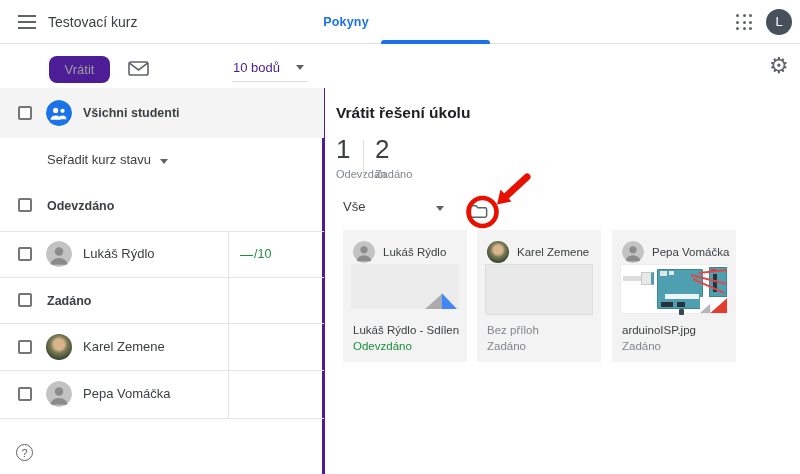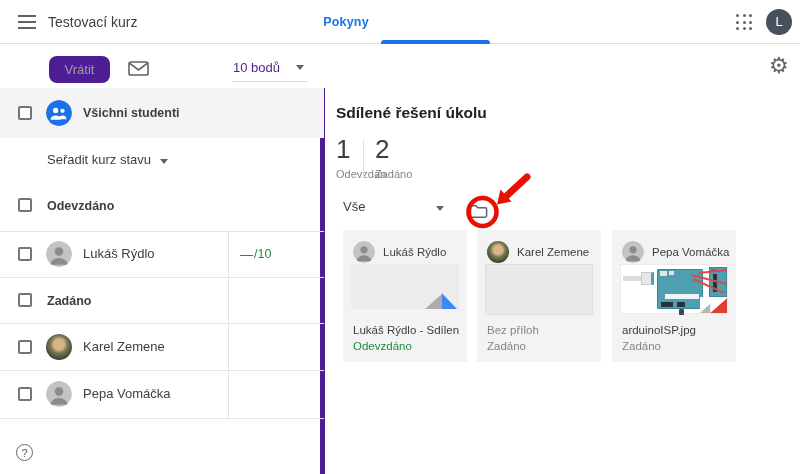--- a/index.html
+++ b/index.html
@@ -26,21 +26,21 @@
   
   .btn-return { position:absolute; left:49px; top:56px; width:61px; height:27px; background:#4c1d95; border:none; border-radius:8px; color:#9e9e9e; font-size:13px; font-family:inherit; cursor:default; }
   .envelope { position:absolute; left:128px; top:61px; width:21px; height:15px; cursor:pointer; }
   .points { position:absolute; left:233px; top:60px; font-size:13px; color:#4c1d95; cursor:pointer; }
   .caret { width:0; height:0; border-left:4.5px solid transparent; border-right:4.5px solid transparent; border-top:5px solid #5f6368; }
   .points-caret { position:absolute; left:296px; top:65px; }
   .points-underline { position:absolute; left:232px; top:81px; width:76px; height:1px; background:#dadce0; }
   .gear { position:absolute; left:769px; top:55px; font-size:22px; line-height:22px; color:#5f6368; font-family:"DejaVu Sans",sans-serif; cursor:pointer; }
 
   
-  .sidebar { position:absolute; left:0; top:88px; width:325px; height:386px; background:#fff; border-right:5px solid #4c1d95; }
+  .sidebar { position:absolute; left:0; top:88px; width:325px; height:386px; background:#fff; border-right:3px solid #4c1d95; }
   .row-all { position:absolute; left:0; top:0; width:324px; height:50px; background:#f4f4f4; cursor:pointer; }
   .checkbox { position:absolute; width:14px; height:14px; border:2px solid #757575; border-radius:2px; background:#fff; cursor:pointer; }
   .circle-avatar { position:absolute; width:26px; height:26px; border-radius:50%; overflow:hidden; }
   .lbl-all { position:absolute; left:83px; top:0; line-height:50px; font-size:12.5px; font-weight:700; color:#3c4043; }
   .row-sort { position:absolute; left:47px; top:64px; font-size:13px; color:#3c4043; cursor:pointer; }
   .sort-caret { position:absolute; left:160px; top:71px; }
   .sec-header-text { position:absolute; left:47px; font-size:12.5px; font-weight:700; color:#3c4043; }
   .hline { position:absolute; left:0; width:324px; height:1px; background:#e5e5e5; }
   .vline-grades { position:absolute; left:228px; top:143px; width:1px; height:187px; background:#e5e5e5; }
   .s-name { position:absolute; left:83px; font-size:13px; color:#3c4043; }
@@ -197,21 +197,21 @@
           <circle cx="12" cy="9.6" r="3.9" fill="#8b8b8b"></circle>
           <path d="M4 22a8 6.4 0 0 1 16 0z" fill="#8b8b8b"></path>
         </svg>
     </div>
     <div class="s-name" style="top:282px; line-height:48px;">Pepa Vomáčka</div>
   </div>
 
   <div class="help-circle">?</div>
 </div>
 
-<div class="main-heading">Sdílené řešení úkolu</div>
+<div class="main-heading">Vrátit řešení úkolu</div>
 
 <div class="stat-val" style="left:336px; top:134px;">1</div>
 <div class="stat-lbl" style="left:336px; top:168px;">Odevzdán</div>
 <div class="stat-divider"></div>
 <div class="stat-val" style="left:375px; top:134px;">2</div>
 <div class="stat-lbl" style="left:375px; top:168px;">Zadáno</div>
 
 <div class="filter">Vše</div>
 <div class="caret filter-caret"></div>
 

